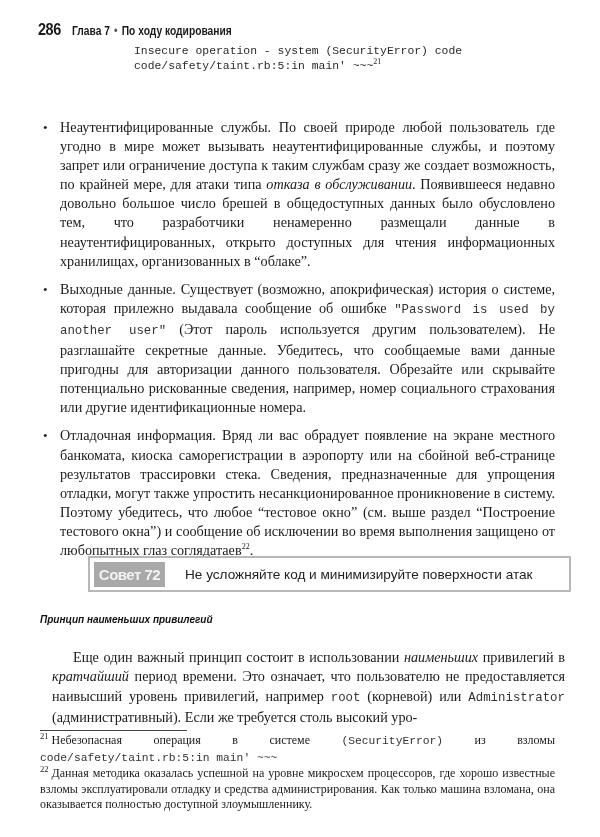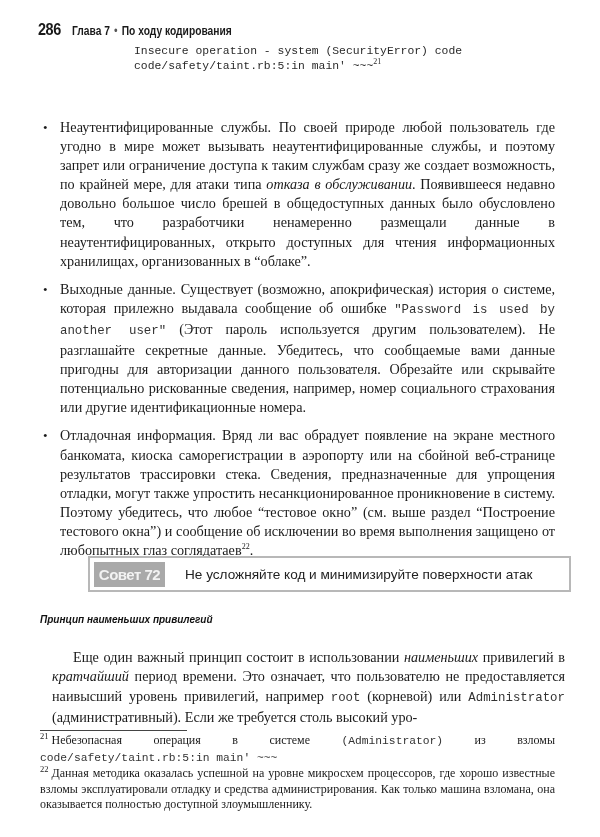--- a/index.html
+++ b/index.html
@@ -64,15 +64,15 @@
   <div class="tip-text">Не усложняйте код и минимизируйте поверхности атак</div>
 </div>
 
 <div class="section-title">Принцип наименьших привилегий</div>
 
 <p class="para"><span>Еще один важный принцип состоит в использовании </span><i>наименьших</i><span> привилегий в </span><i>кратчайший</i><span> период времени. Это означает, что пользователю не предоставляется наивысший уровень привилегий, например </span><span class="mono">root</span><span> (корневой) или </span><span class="mono">Administrator</span><span> (административный). Если же требуется столь высокий уро-</span></p>
 
 <div class="fn-rule"></div>
 
 <div class="footnotes">
-  <p class="footnote"><sup>21</sup><span>Небезопасная операция в системе </span><span class="mono">(Administrator)</span><span> из взломы </span><span class="mono">code/safety/taint.rb:5:in main' ~~~</span></p>
+  <p class="footnote"><sup>21</sup><span>Небезопасная операция в системе </span><span class="mono">(SecurityError)</span><span> из взломы </span><span class="mono">code/safety/taint.rb:5:in main' ~~~</span></p>
   <p class="footnote"><sup>22</sup><span>Данная методика оказалась успешной на уровне микросхем процессоров, где хорошо известные взломы эксплуатировали отладку и средства администрирования. Как только машина взломана, она оказывается полностью доступной злоумышленнику.</span></p>
 </div>
 
 </body></html>

